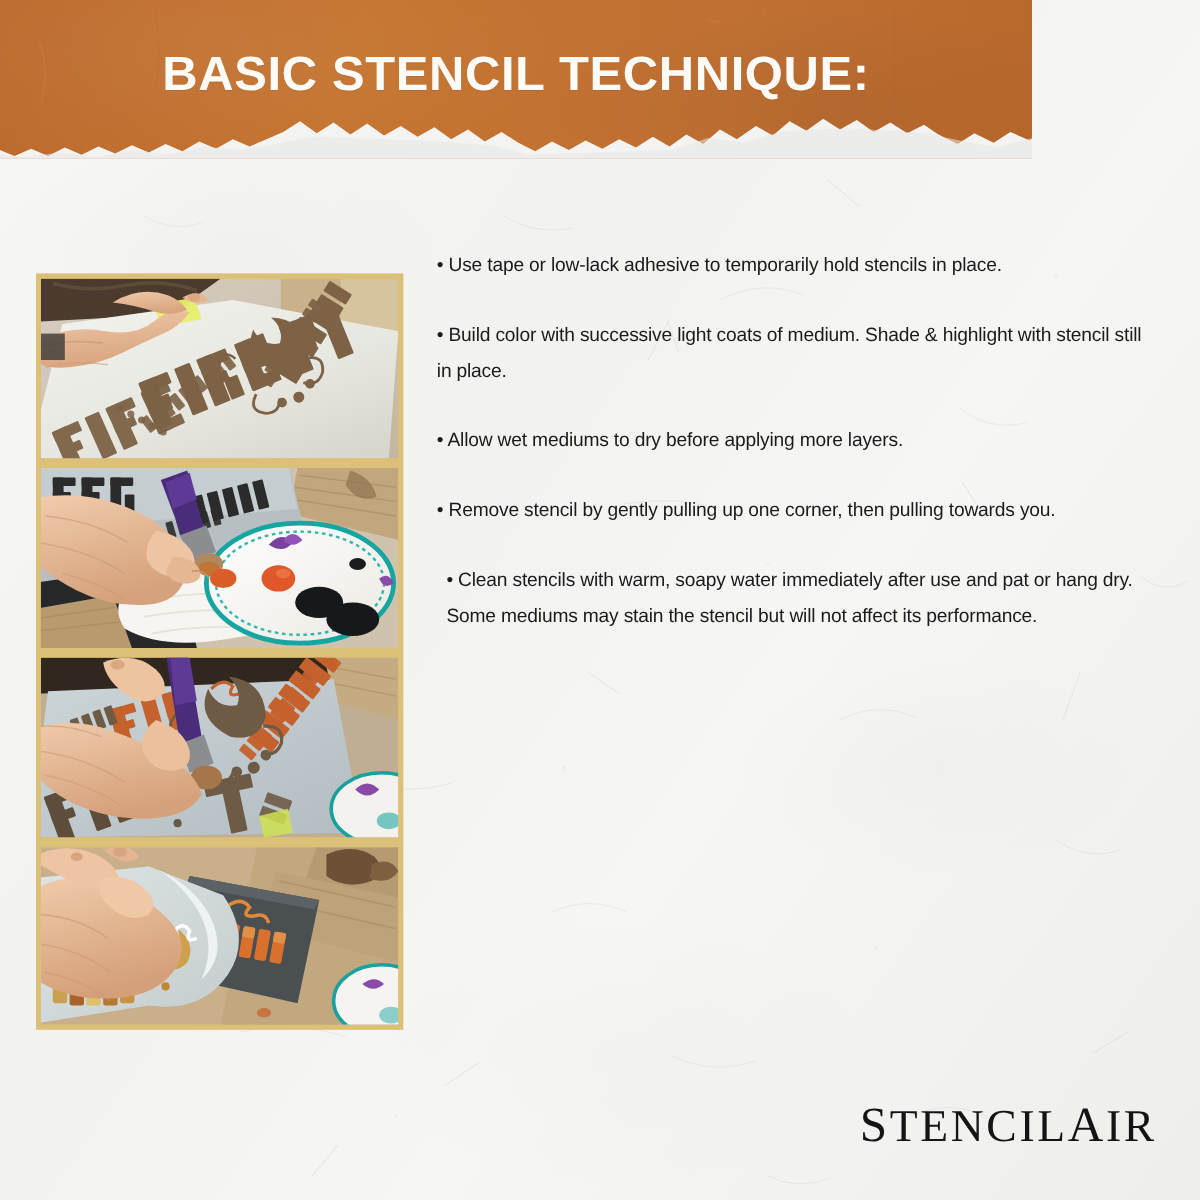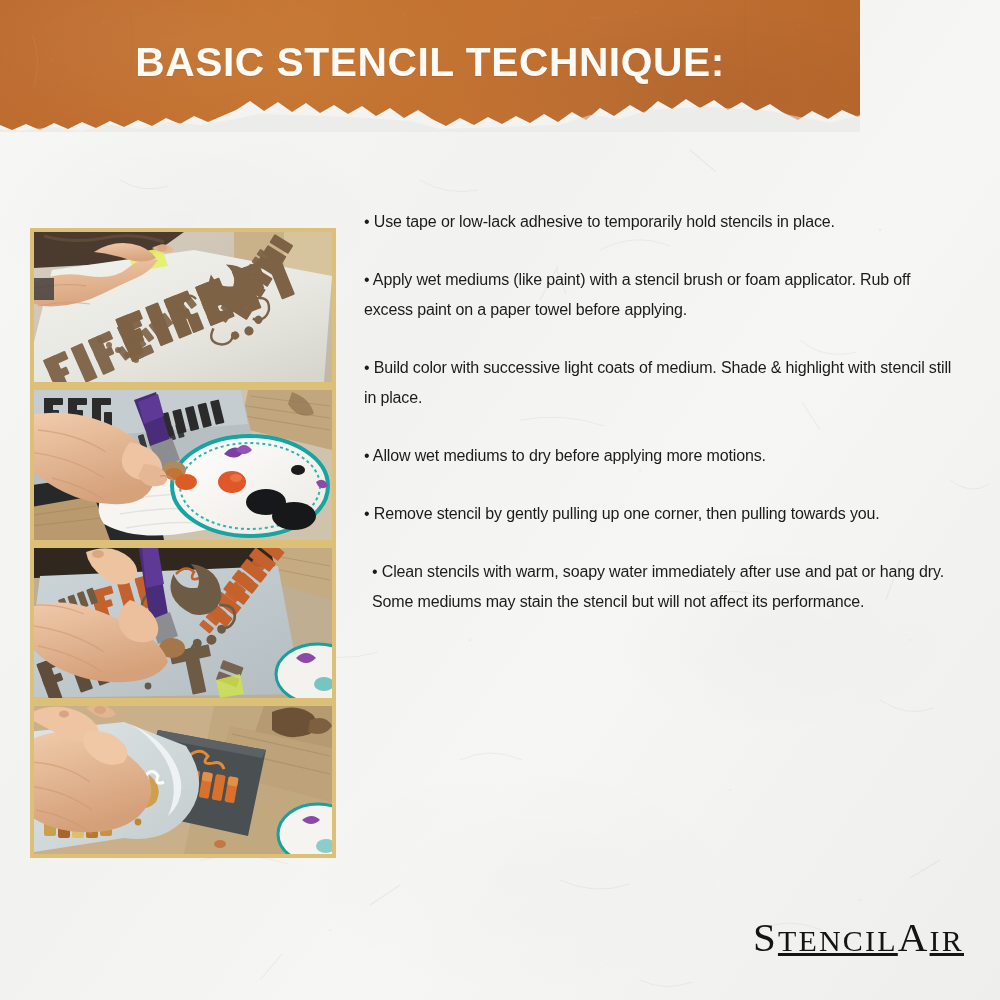--- a/index.html
+++ b/index.html
@@ -104,21 +104,21 @@
     z-index:4;
     font-family:"Liberation Serif", serif;
     font-size:41px;
     letter-spacing:2.2px;
     color:#141414;
     font-weight:400;
     line-height:1;
     white-space:nowrap;
   }
   #brand-logo .cap { font-size:41px; }
-  #brand-logo .sc  { font-size:30px;text-decoration:underline; }
+  #brand-logo .sc  { font-size:38px; }
 </style>
 </head>
 <body>
 
 <div id="page">
 
   <svg id="paper-texture" viewBox="0 0 1000 1000" preserveAspectRatio="none">
     <g stroke="#b9b9b9" stroke-width="0.7" fill="none" opacity="0.5">
       <path d="M60 300 q30 -12 66 2"></path>
       <path d="M140 520 q40 10 72 -6"></path>
@@ -692,22 +692,21 @@
             <path d="M52 26 q22 -4 36 10 q10 10 2 20 q-16 8 -32 -6 q-14 -12 -6 -24 Z" fill="#f0c8a6"></path>
           </g>
         </svg>
       </div>
     </div>
 
   </div>
 
   <div id="tips-list">
     <p class="tip">• Use tape or low-lack adhesive to temporarily hold stencils in place.</p>
-    <p class="tip">• Apply wet mediums (like paint) with a stencil brush or foam applicator. Rub off excess paint on a paper towel before applying.</p>
     <p class="tip">• Build color with successive light coats of medium. Shade &amp; highlight with stencil still in place.</p>
-    <p class="tip">• Allow wet mediums to dry before applying more motions.</p>
+    <p class="tip">• Allow wet mediums to dry before applying more layers.</p>
     <p class="tip">• Remove stencil by gently pulling up one corner, then pulling towards you.</p>
     <p class="tip">• Clean stencils with warm, soapy water immediately after use and pat or hang dry. Some mediums may stain the stencil but will not affect its performance.</p>
   </div>
 
   <div id="brand-logo"><span class="cap">S</span><span class="sc">TENCIL</span><span class="cap">A</span><span class="sc">IR</span></div>
 
 </div>
 
 </body></html>

